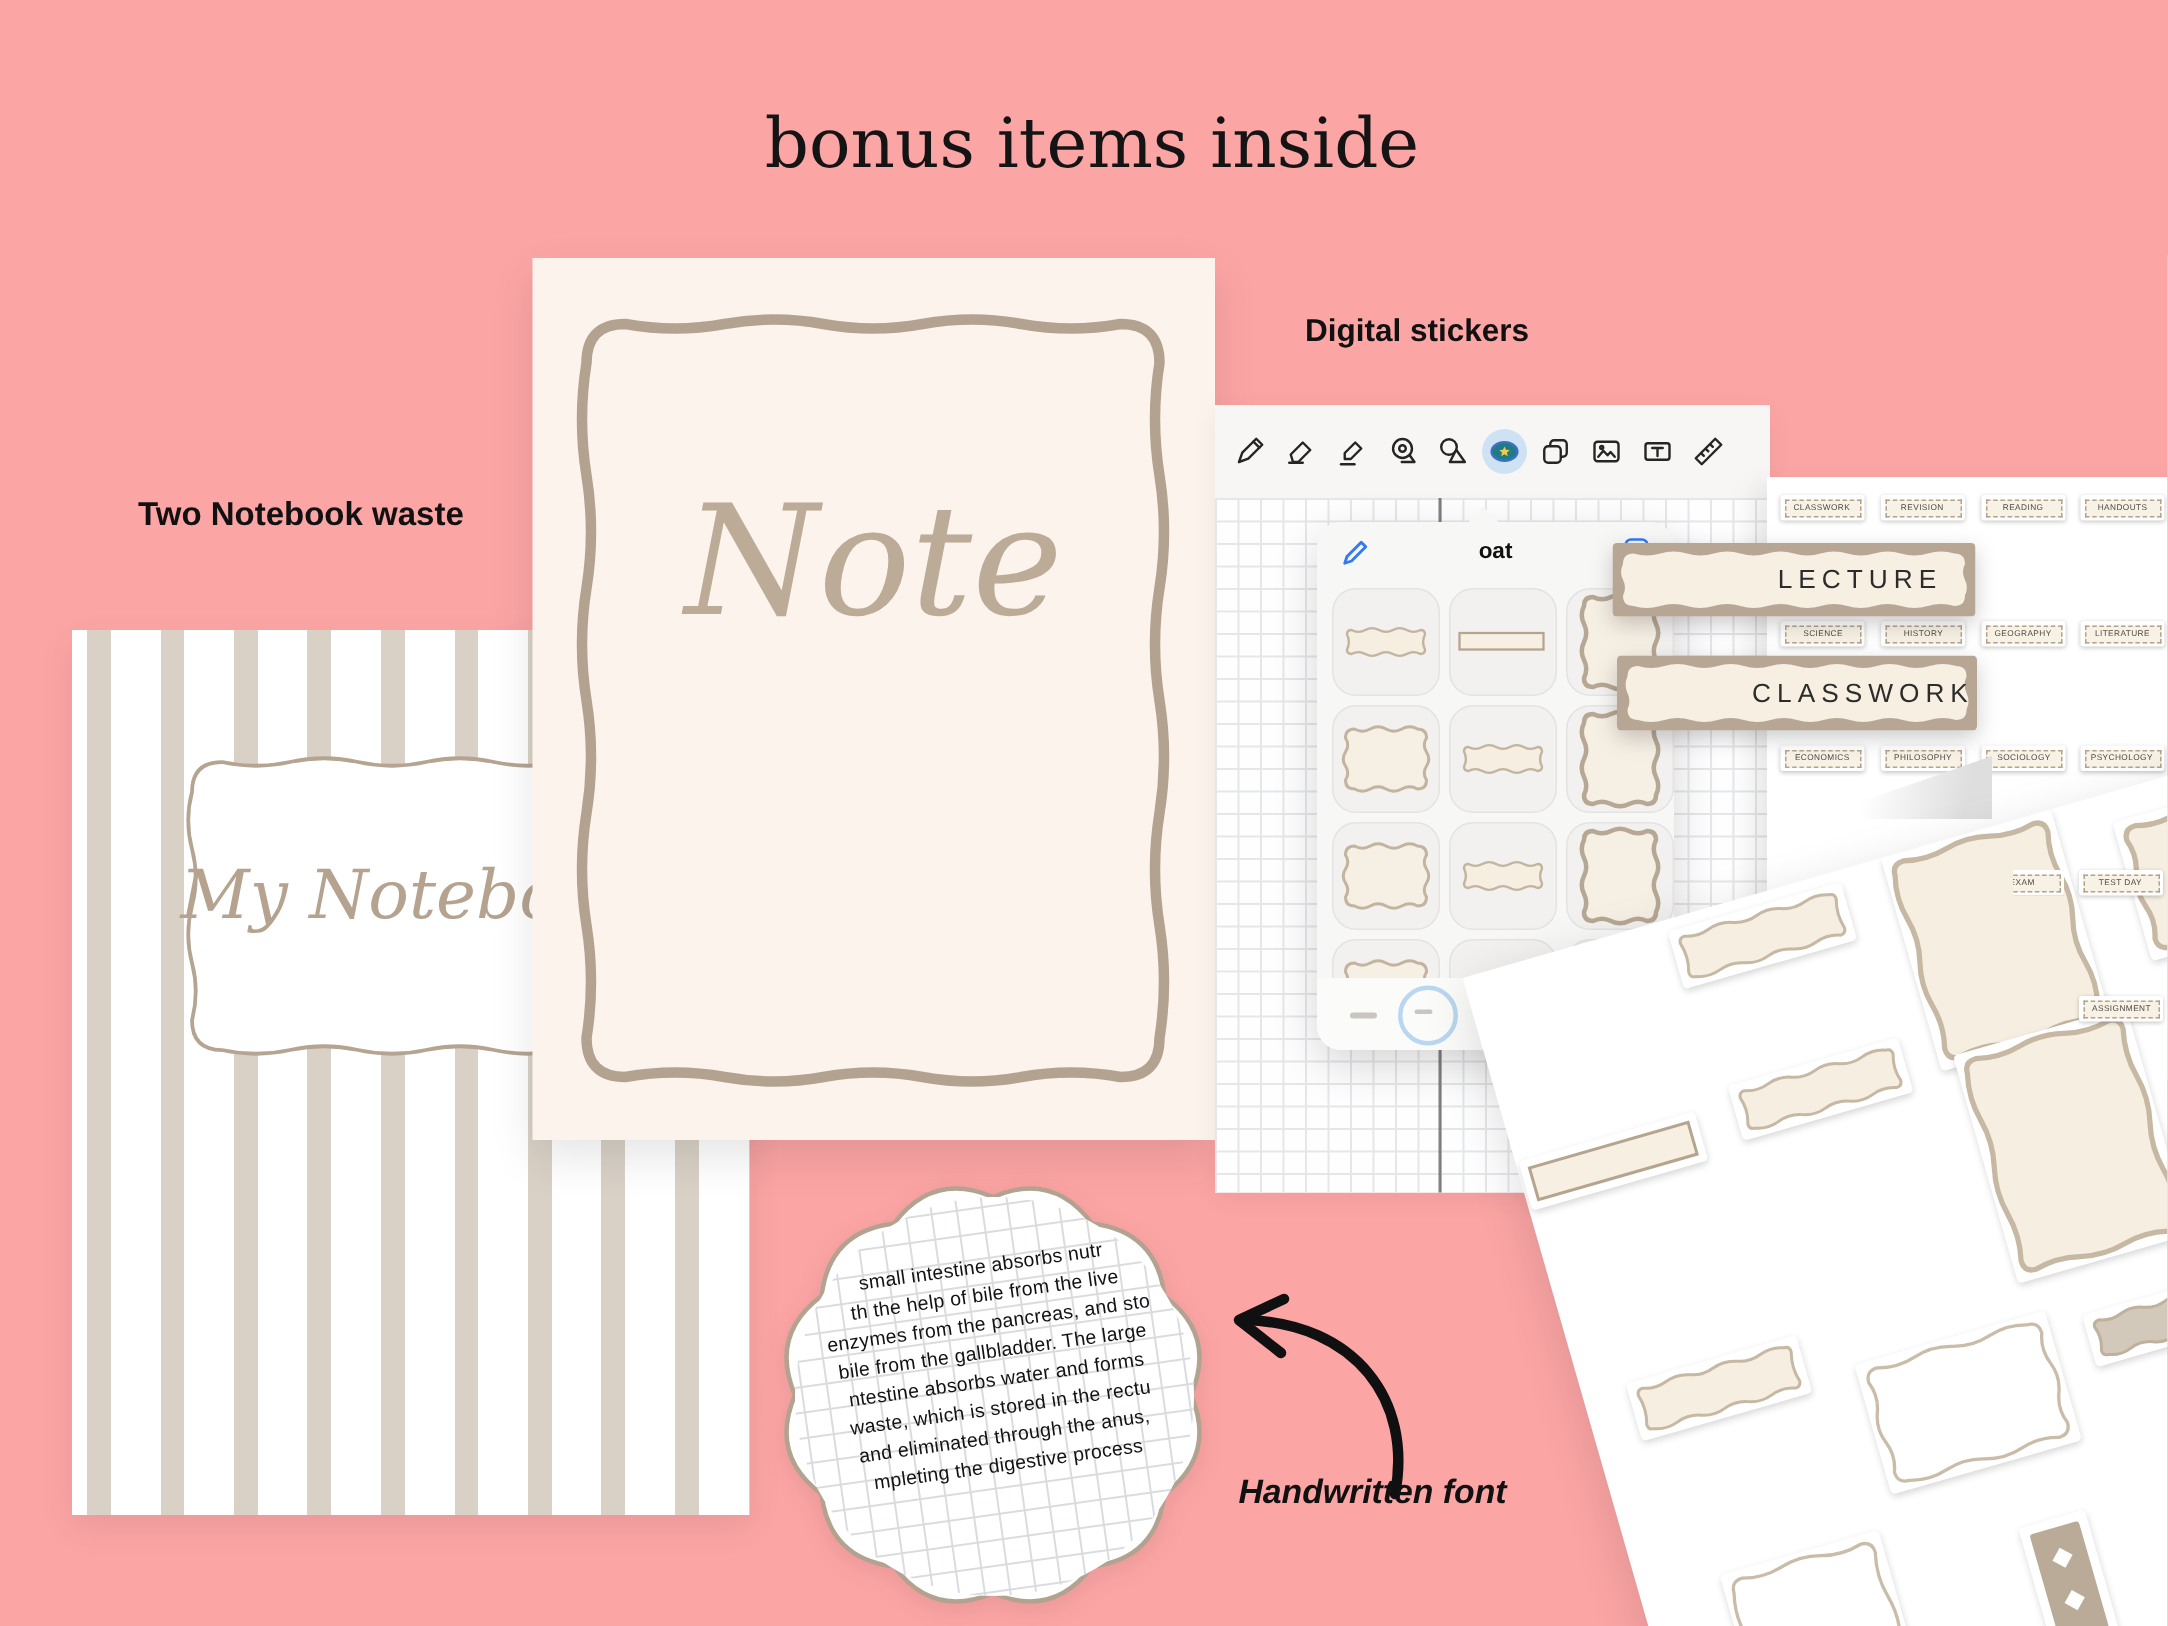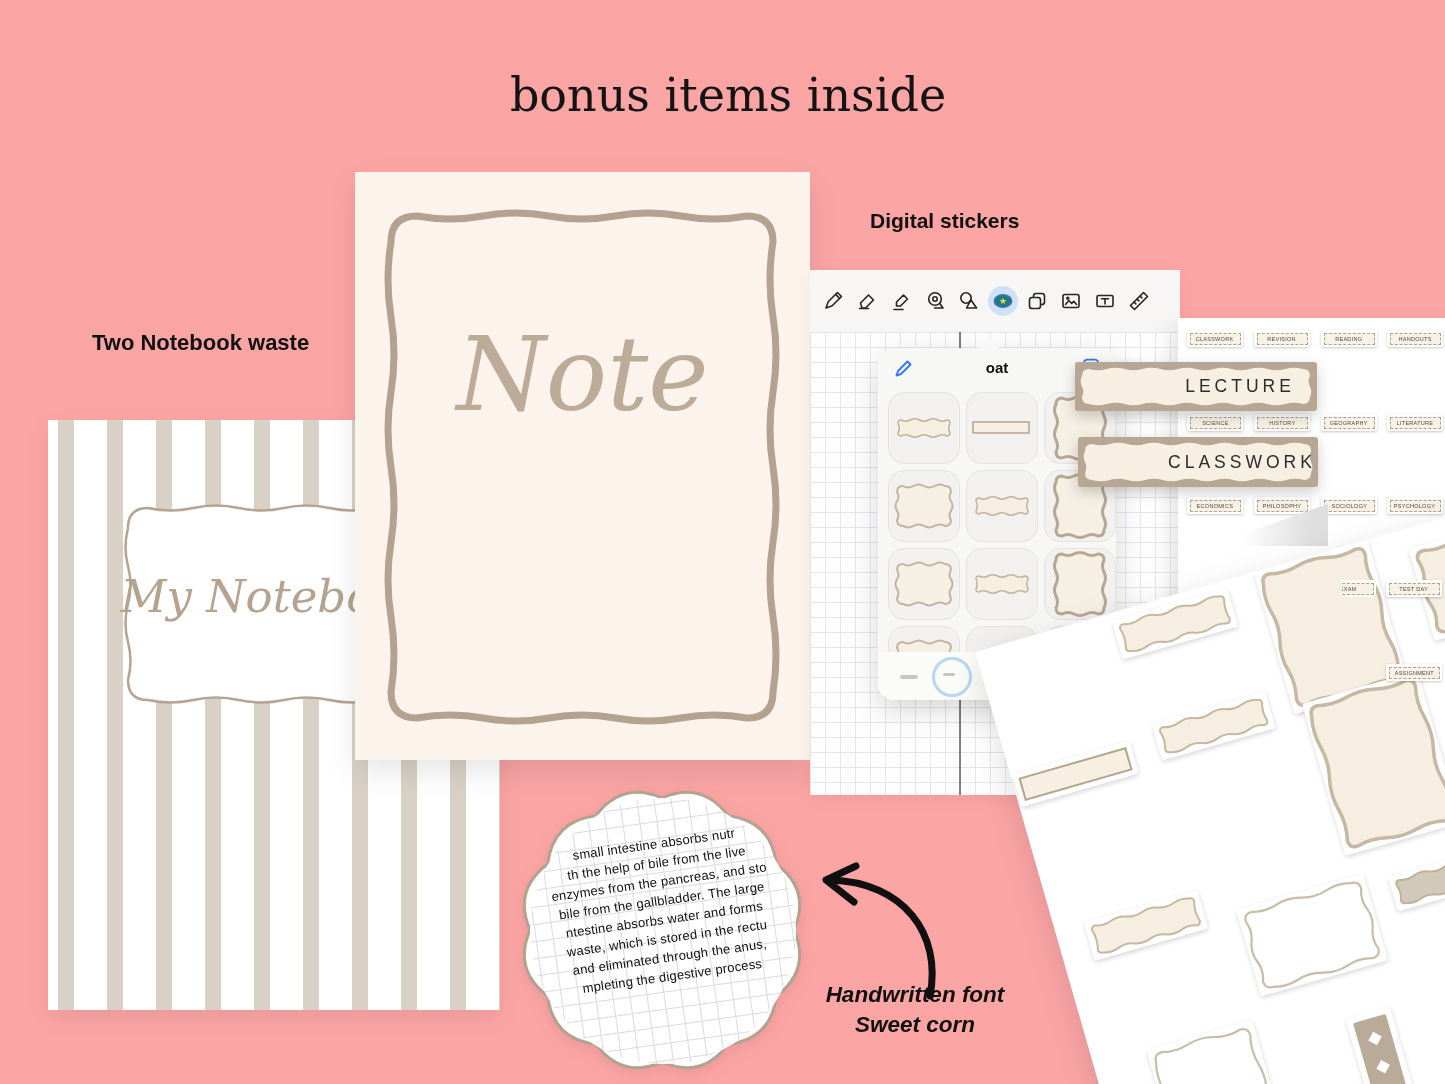--- a/index.html
+++ b/index.html
@@ -451,16 +451,15 @@
         <div>mpleting the digestive process</div>
       </div>
   </div>
 
   <svg class="abs arrow-svg" width="175" height="150">
     <path d="M 148 140 C 160 78 122 26 48 24" fill="none" stroke="#101010" stroke-width="7" stroke-linecap="round"></path>
     <path d="M 74 10 L 44 24 L 72 46" fill="none" stroke="#101010" stroke-width="7" stroke-linecap="round" stroke-linejoin="round"></path>
   </svg>
   <div class="abs caption">
     <div>Handwritten font</div>
-    <div>Sweet corn</div>
   </div>
 
 </div>
 
 </body></html>

